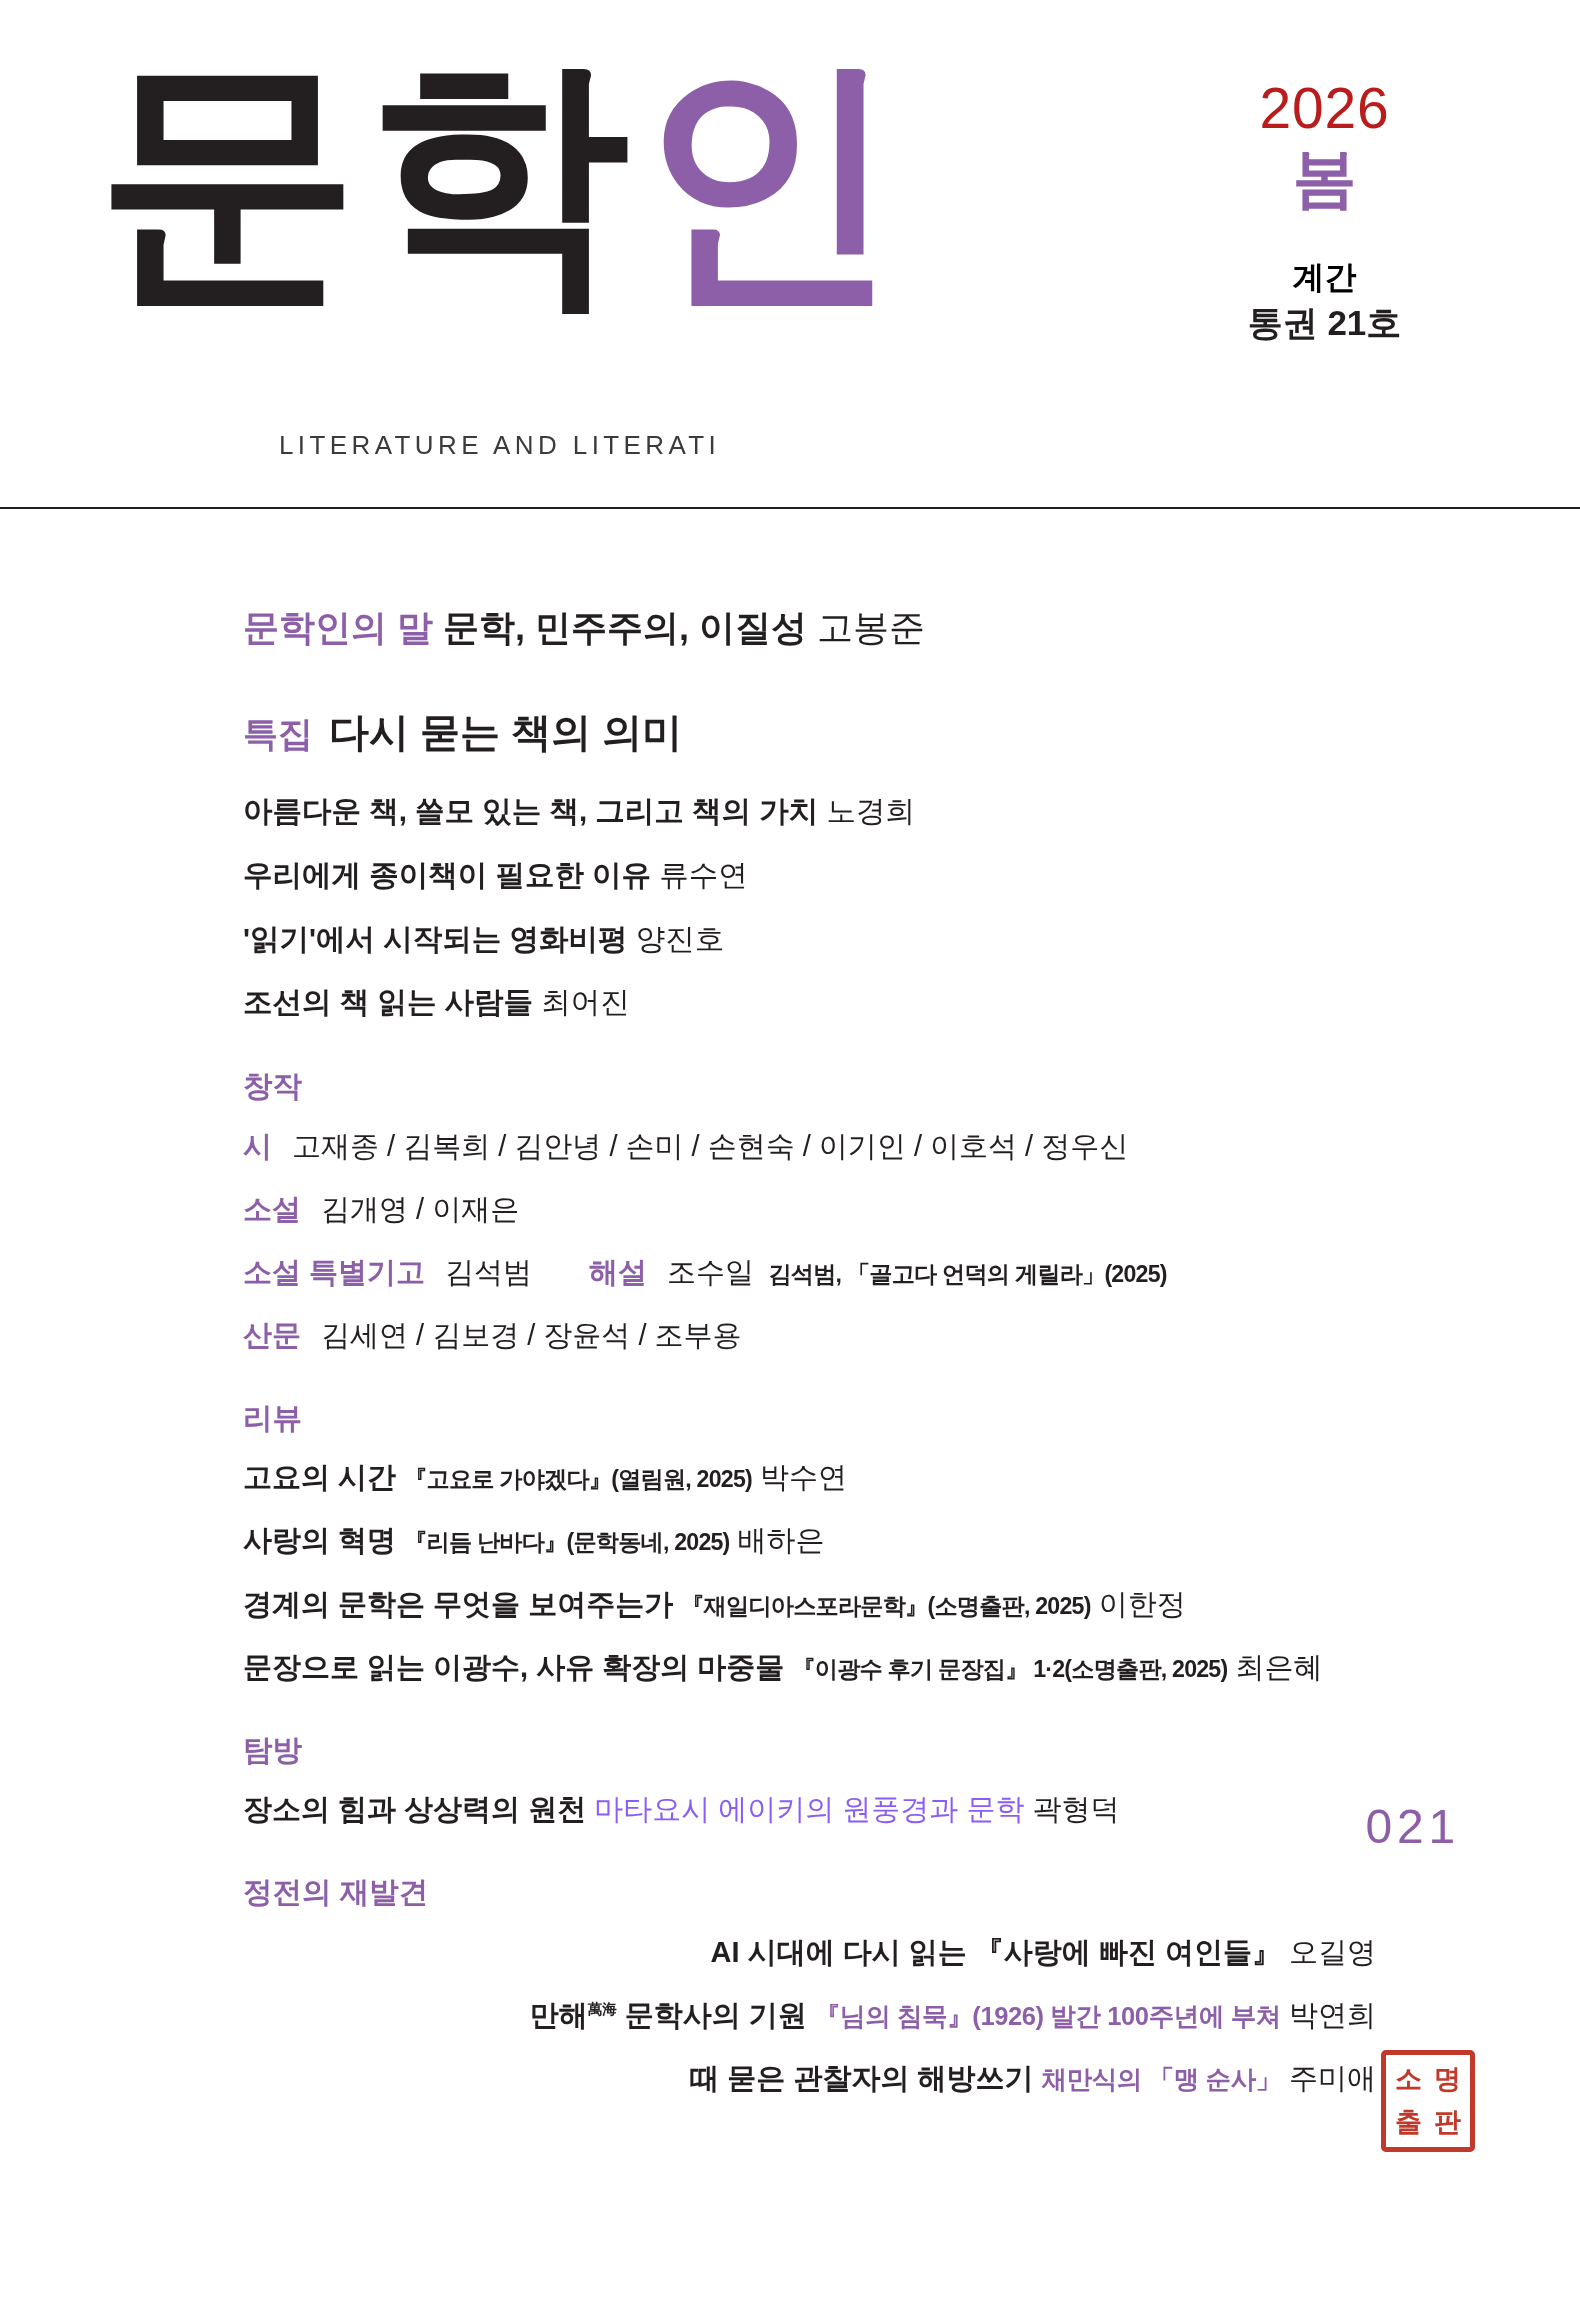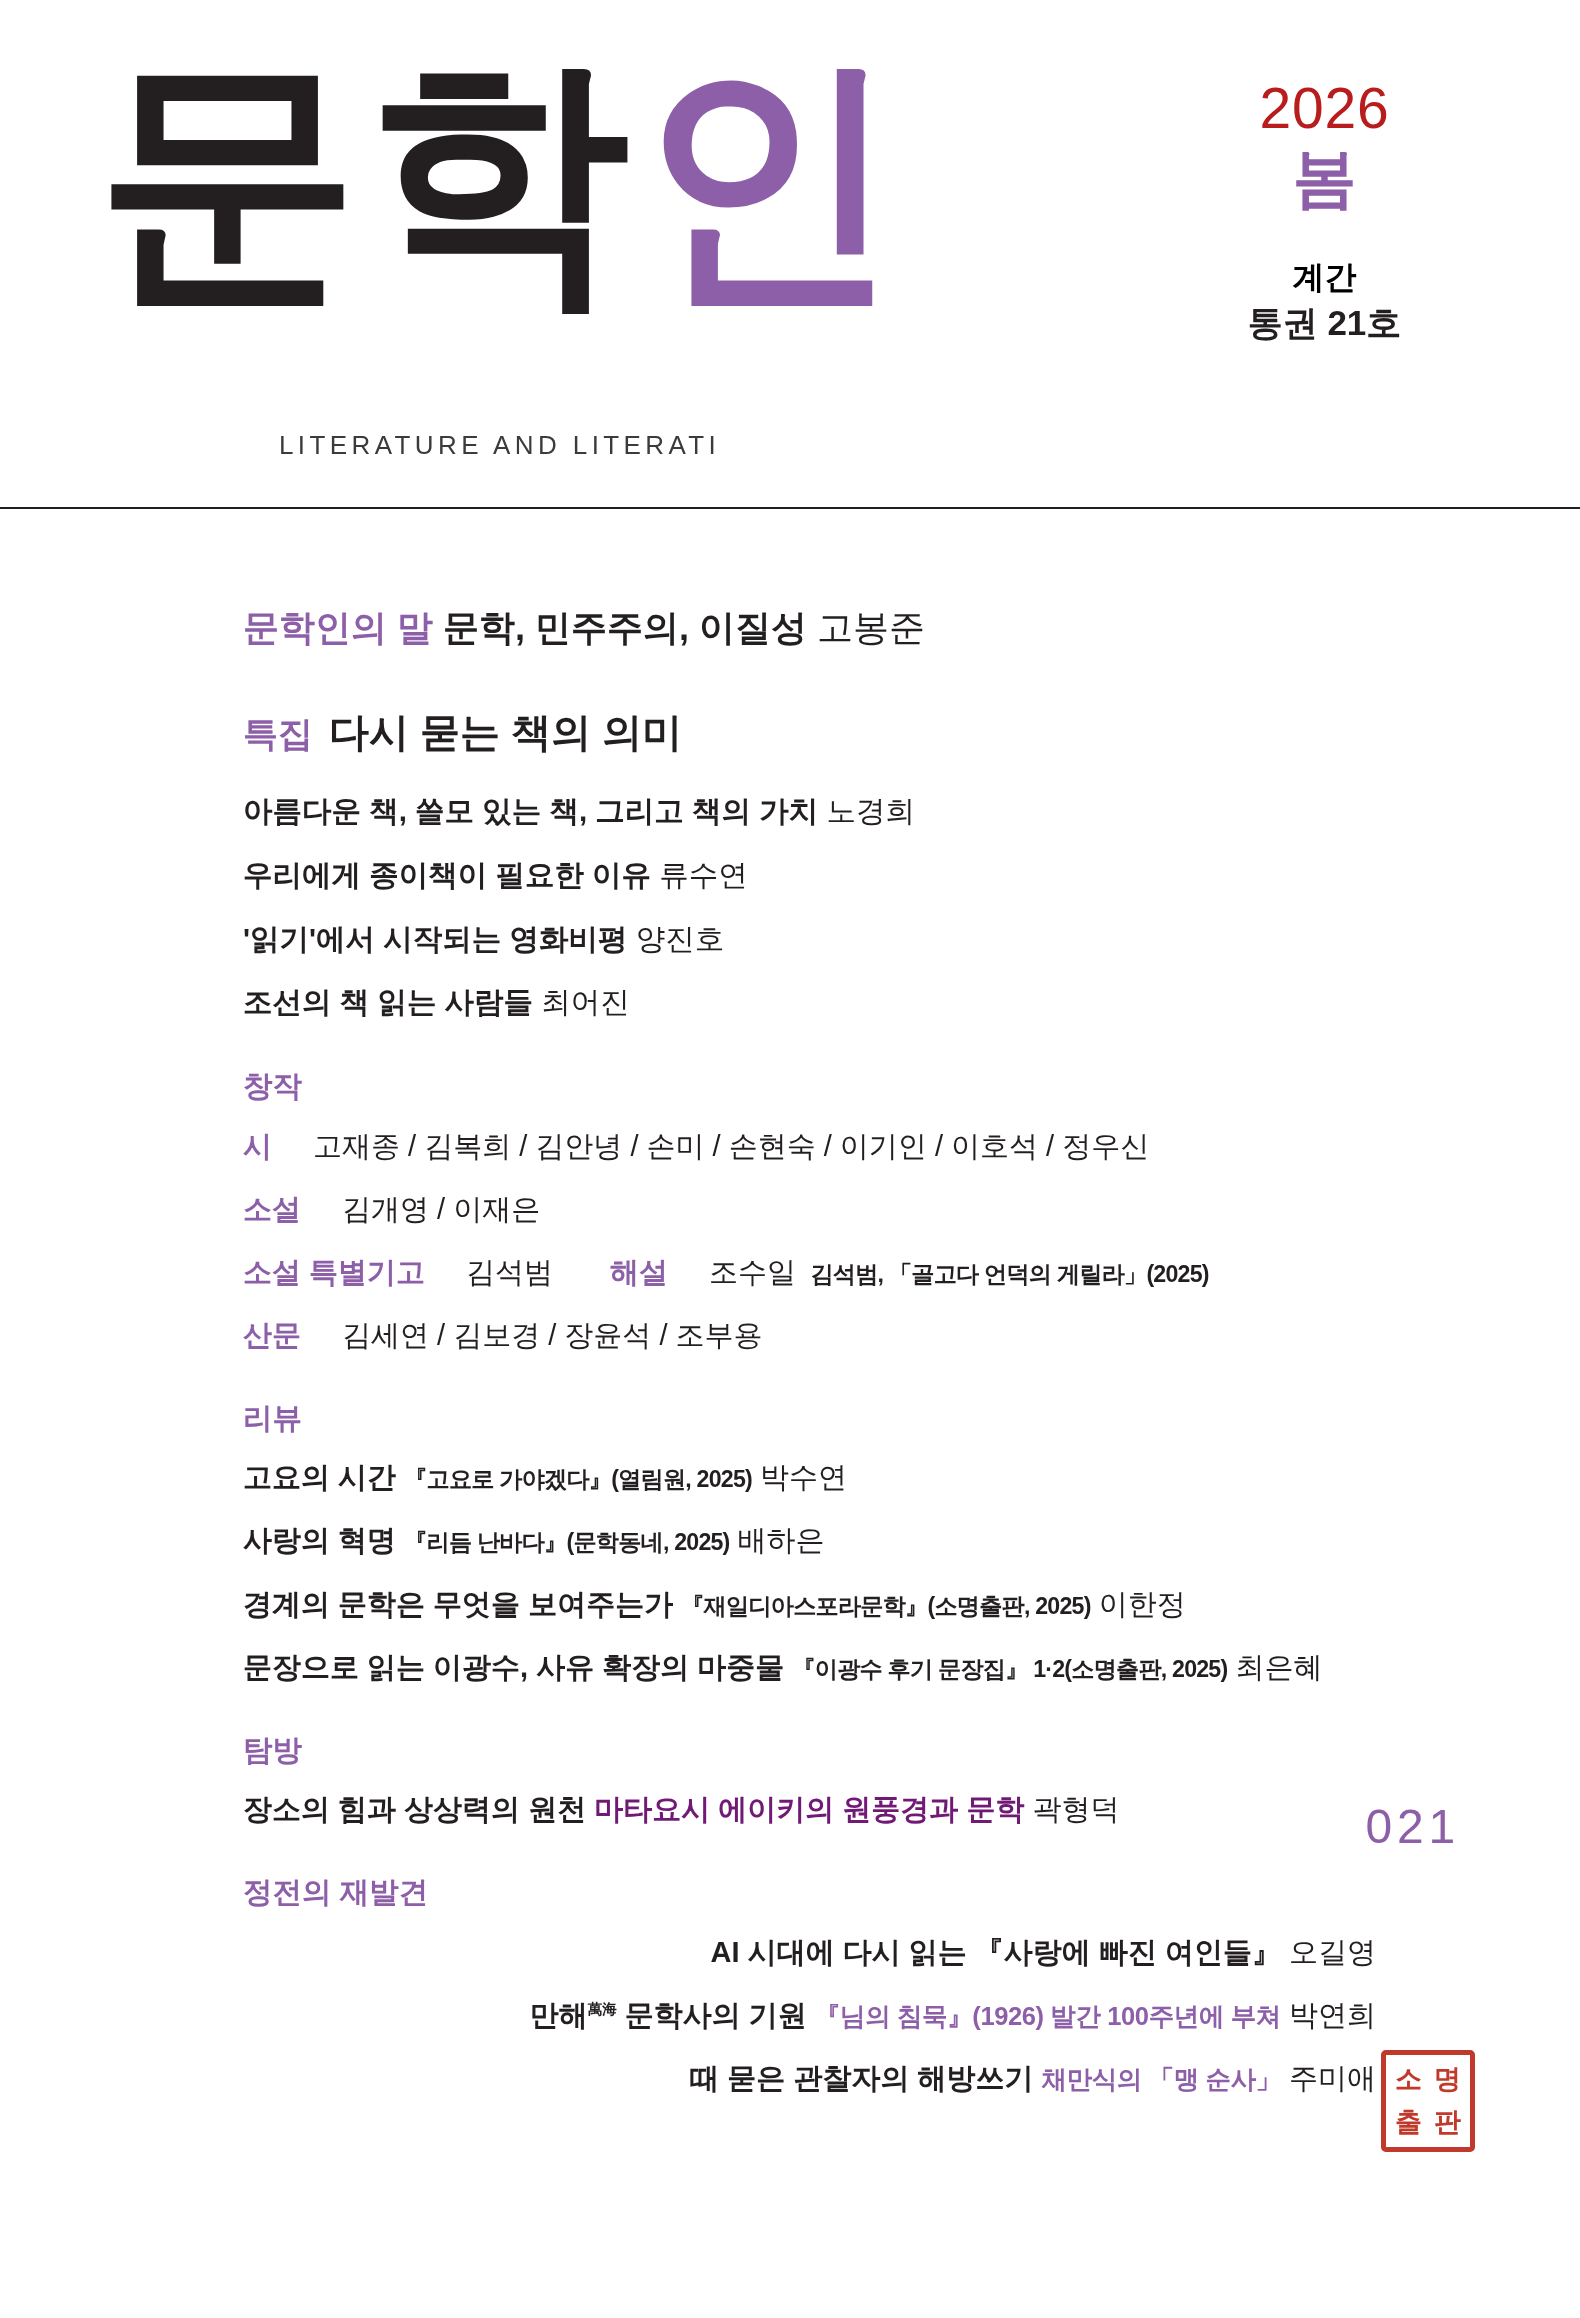--- a/index.html
+++ b/index.html
@@ -147,35 +147,35 @@
   }
   .creative-label {
     color: #8d5fa8;
     font-weight: 700;
     min-width: 0;
     white-space: nowrap;
   }
   .creative-names {
     color: #231f20;
     font-weight: 400;
-    margin-left: 41px;
+    margin-left: 20px;
     white-space: nowrap;
   }
   .creative-names.tight { }
   .inline-gap { display: inline-block; width: 57px; }
 
   .review-item { font-size: 29px; margin-bottom: 21px; }
   .booknote {
     font-size: 0.80em;
     font-weight: 700;
     letter-spacing: -0.8px;
   }
 
   .visit-item { font-size: 29px; margin-bottom: 21px; }
-  .visit-sub { color: #701a75; font-weight: 700; }
+  .visit-sub { color: #8b5cf6; font-weight: 400; }
 
   .canon-item { font-size: 29px; margin-bottom: 21px; text-align: right; }
   .canon-sub { color: #8d5fa8; font-weight: 700; font-size: 0.88em; letter-spacing: -0.4px; }
 
   .sup {
     font-size: 0.5em;
     vertical-align: super;
     font-weight: 700;
   }
 

